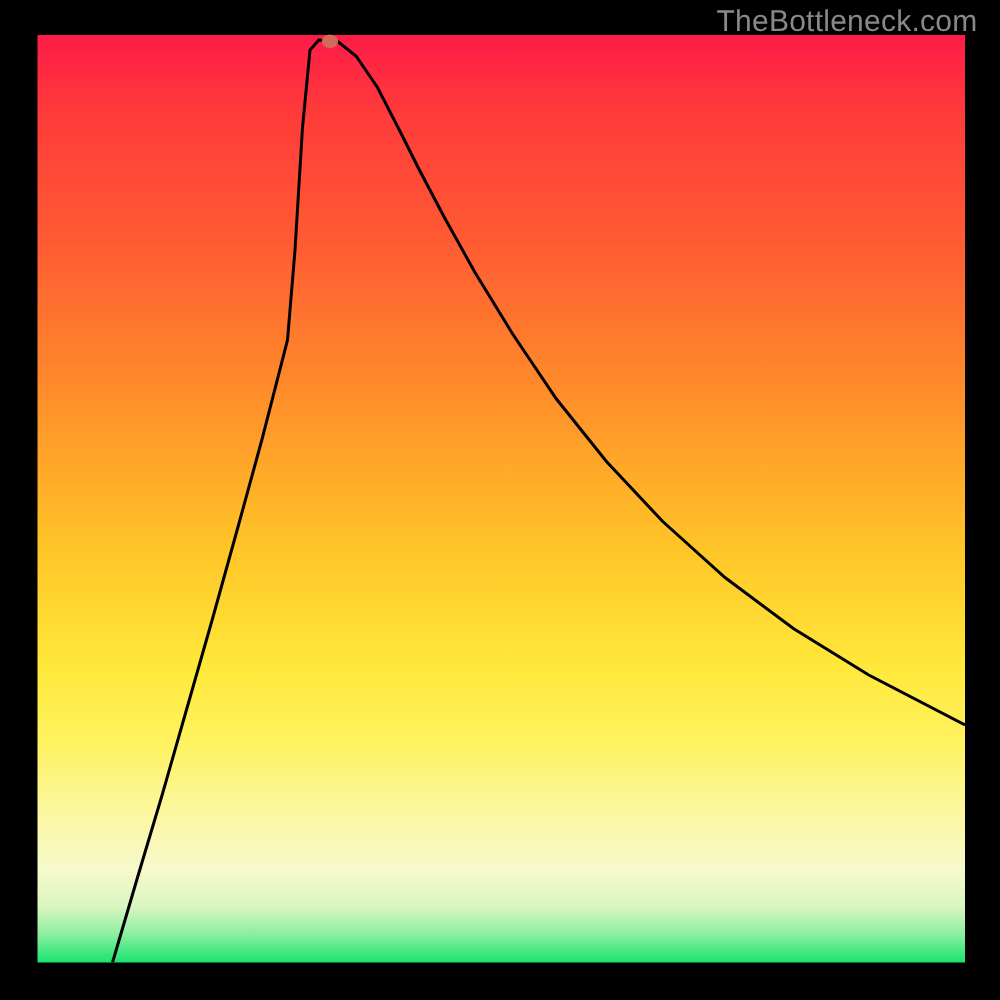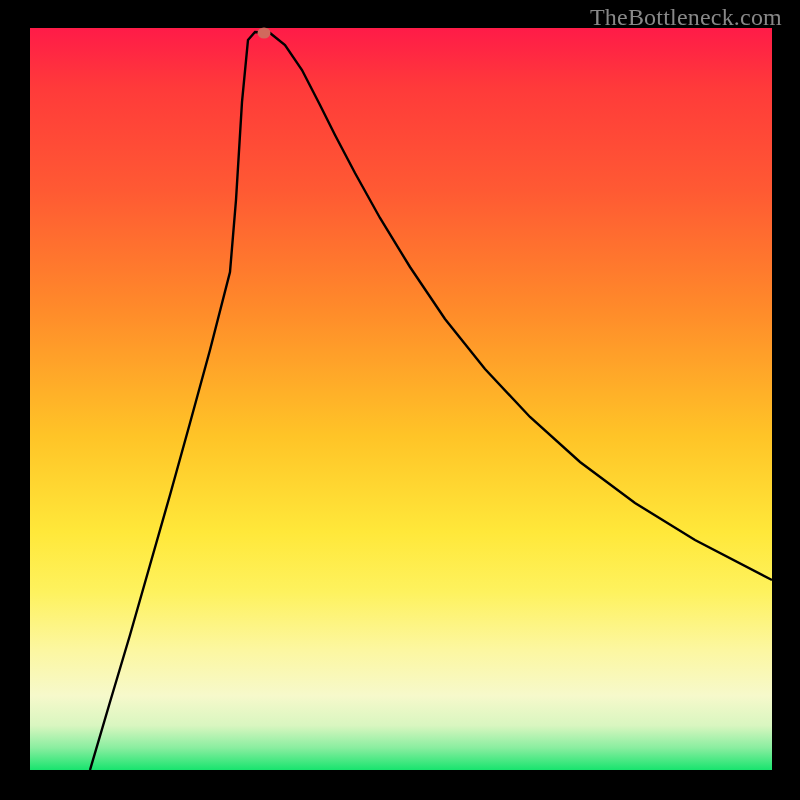--- a/index.html
+++ b/index.html
@@ -7,21 +7,21 @@
   .frame {
     position: relative;
     width: 800px;
     height: 800px;
     background: #000;
   }
   .watermark {
     position: absolute;
     top: 4px;
     right: 18px;
-    font-family: Liberation Serif, serif;
+    font-family: Liberation Sans, sans-serif;
     font-size: 24px;
     color: #888888;
     letter-spacing: 0.2px;
     z-index: 10;
   }
   .plot {
     position: absolute;
     left: 30px;
     top: 28px;
     width: 742px;

